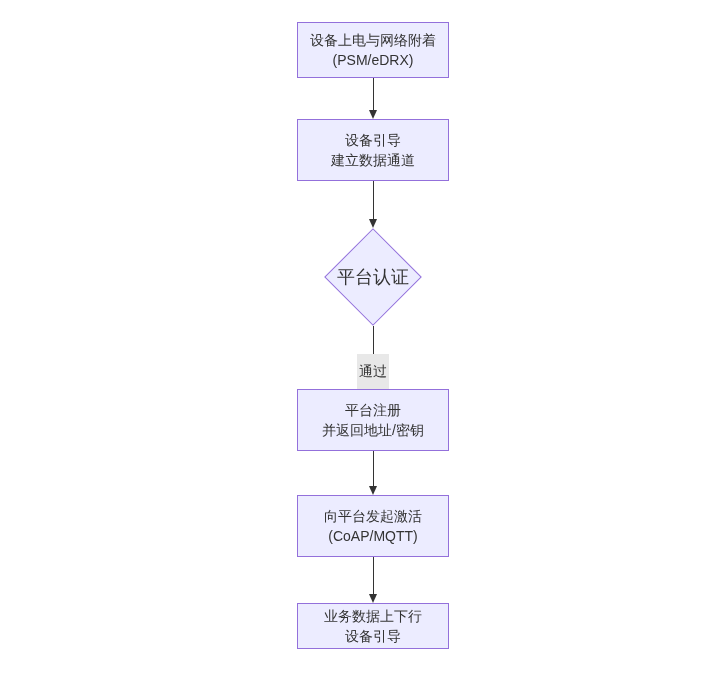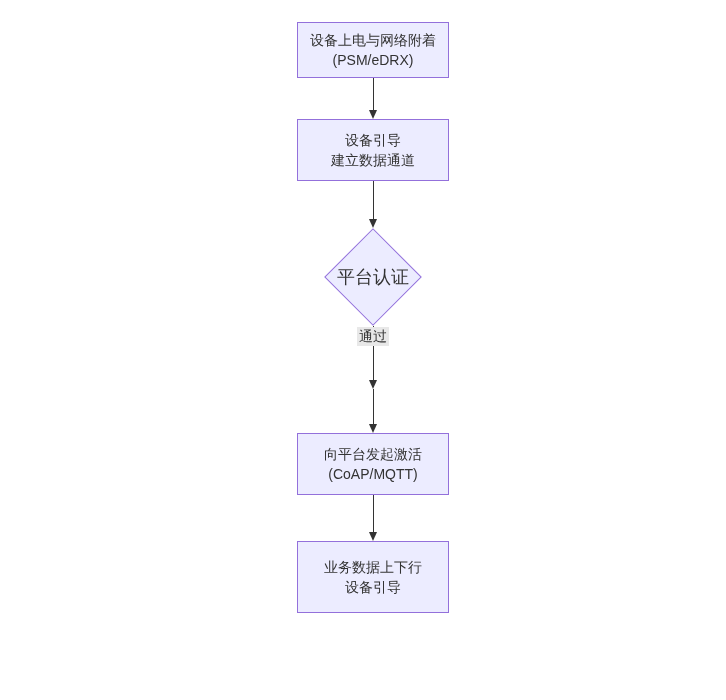--- a/index.html
+++ b/index.html
@@ -39,21 +39,21 @@
     font-size: 14px;
     line-height: 20px;
     text-align: center;
     display: flex;
     flex-direction: column;
     justify-content: center;
     align-items: center;
   }
   .h56 { height: 56px; }
   .h62 { height: 62px; text-align: right; }
-  .h64 { height: 72px; }
+  .h64 { height: 46px; }
   .connector {
     position: relative;
     display: flex;
     flex-direction: column;
     align-items: center;
     width: 100%;
   }
   .connector .line {
     width: 1px;
     flex: 1;
@@ -66,28 +66,28 @@
     border-right: 4.5px solid transparent;
     border-top: 9px solid var(--arrow-color);
   }
   .c41 { height: 41px; }
   .c47 { height: 47px; }
   .c63 { height: 63px; }
   .c44 { height: 44px; }
   .c46 { height: 46px; }
   .edge-label {
     position: absolute;
-    top: 1px;
+    top: 28px;
     left: 50%;
     transform: translateX(-50%);
     background: var(--edge-label-bg);
     color: var(--text-color);
     font-size: 14px;
     line-height: 19px;
-    padding: 0 2px;
+    padding: 8px 2px;
     white-space: nowrap;
     z-index: 2;
   }
   .diamond-wrap {
     position: relative;
     width: 98px;
     height: 98px;
   }
   .diamond-shape {
     position: absolute;
@@ -140,20 +140,24 @@
       <div class="diamond-shape"></div>
       <div class="diamond-label">平台认证</div>
     </div>
 
     <div class="connector c63">
       <span class="edge-label">通过</span>
       <div class="line"></div>
       <div class="head"></div>
     </div>
 
+    <div class="node h62">
+      <span>平台注册</span>
+      <span>并返回地址/密钥</span>
+    </div>
 
     <div class="connector c44">
       <div class="line"></div>
       <div class="head"></div>
     </div>
 
     <div class="node h62">
       <span>向平台发起激活</span>
       <span>(CoAP/MQTT)</span>
     </div>

